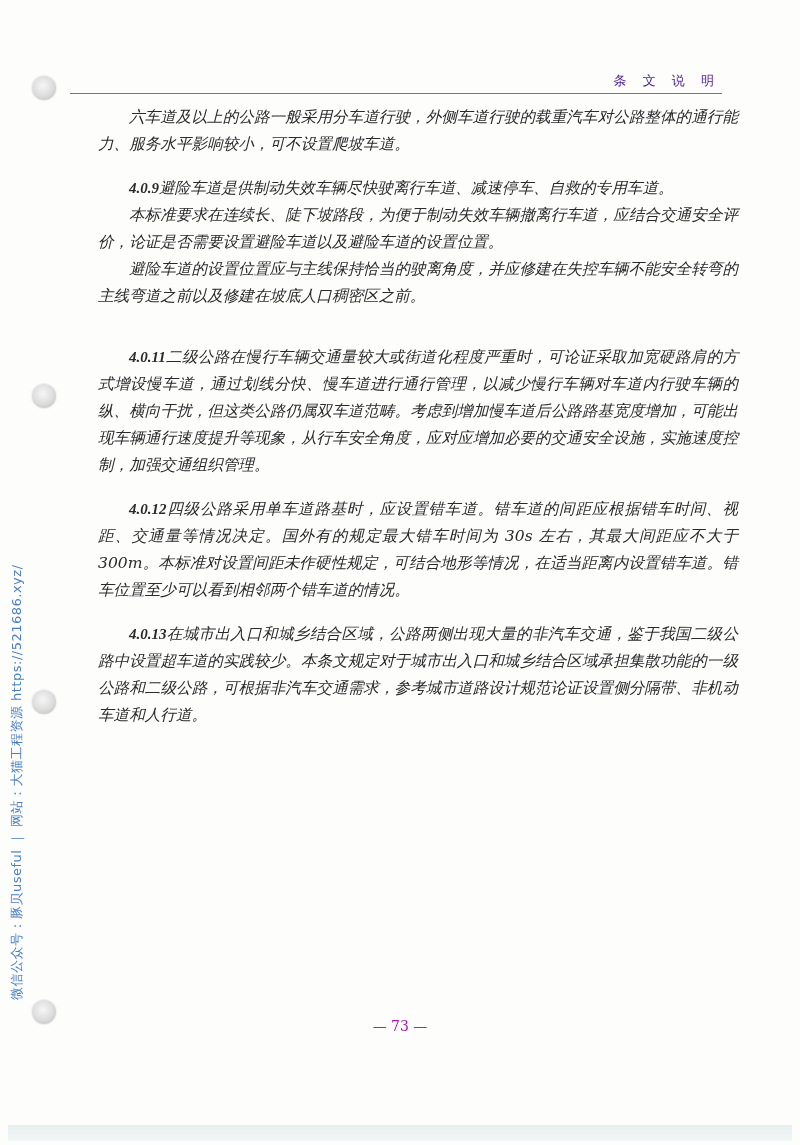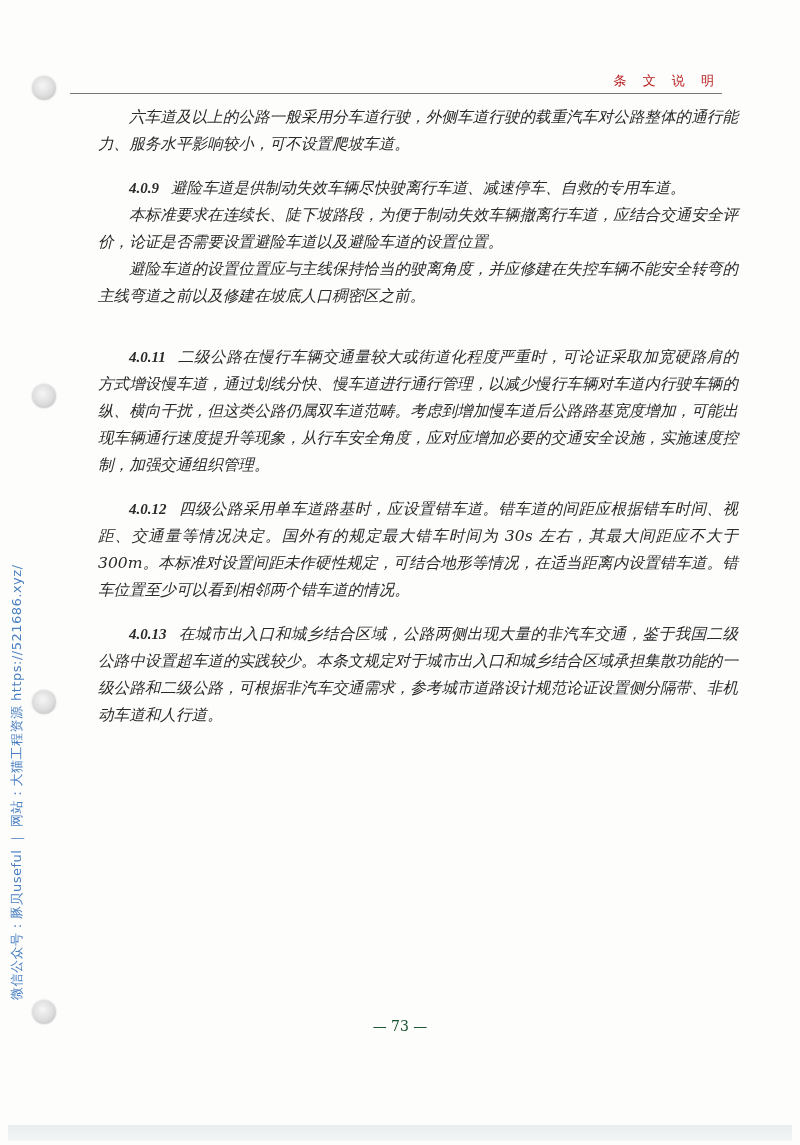--- a/index.html
+++ b/index.html
@@ -6,39 +6,39 @@
   body {
     width: 800px; height: 1145px; position: relative; overflow: hidden;
     background: #fdfdfc;
     font-family: "DejaVu Serif", "Liberation Serif", serif;
     color: #2a2a2a;
   }
   .page { position: absolute; left: 0; top: 0; width: 800px; height: 1145px; }
   .header-title {
     position: absolute; right: 80px; top: 72px;
     font-family: "DejaVu Sans", "Liberation Sans", sans-serif;
-    font-size: 13px; letter-spacing: 6px; color: #b91c1c;
+    font-size: 13px; letter-spacing: 6px; color: #4c1d95;
   }
   .header-rule {
     position: absolute; left: 70px; width: 652px; top: 93px;
     height: 0; border-top: 1px solid #777;
   }
   .content {
     position: absolute; left: 98px; width: 640px; top: 104px;
     font-size: 15.6px; line-height: 27px; text-align: justify; font-style: italic;
   }
   .para { margin: 0; text-indent: 31px; }
   .gap { height: 17px; }
   .clause-num {
     font-weight: bold; font-family: "Liberation Serif", "DejaVu Serif", serif;
-    margin-right: 12px; font-size: 15px;
+    font-size: 15px;
   }
   .page-number {
     position: absolute; left: 0; width: 800px; top: 1018px; text-align: center;
-    font-size: 14px; color: #14532d;
+    font-size: 14px; color: #a21caf;
   }
   .punch-hole {
     position: absolute; width: 24px; height: 24px; border-radius: 50%;
     background: radial-gradient(circle at 45% 40%, #f6f6f6 0%, #dcdcdc 55%, #b8b8b8 100%);
     box-shadow: 0 0 2px rgba(0,0,0,0.2);
   }
   .watermark {
     position: absolute; left: 8px; top: 1000px;
     transform-origin: 0 0; transform: rotate(-90deg);
     white-space: nowrap; color: #4a7fc1;

